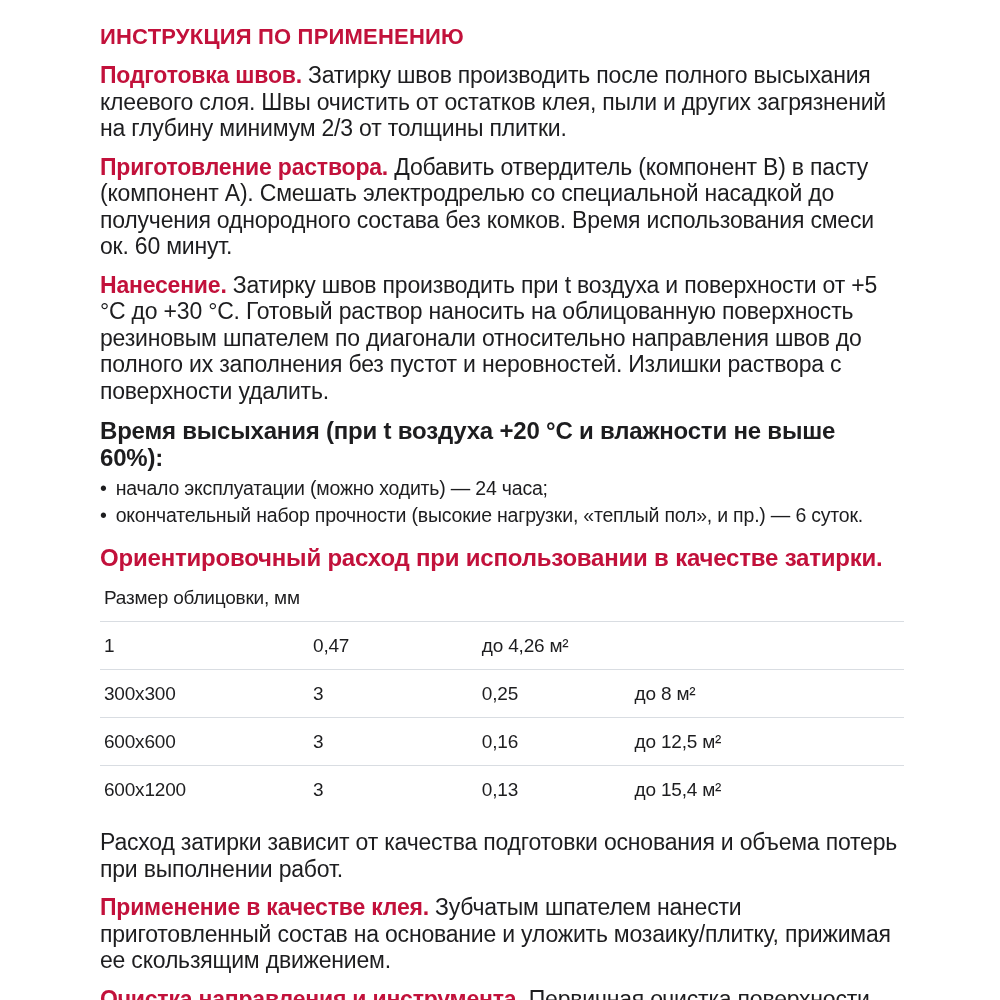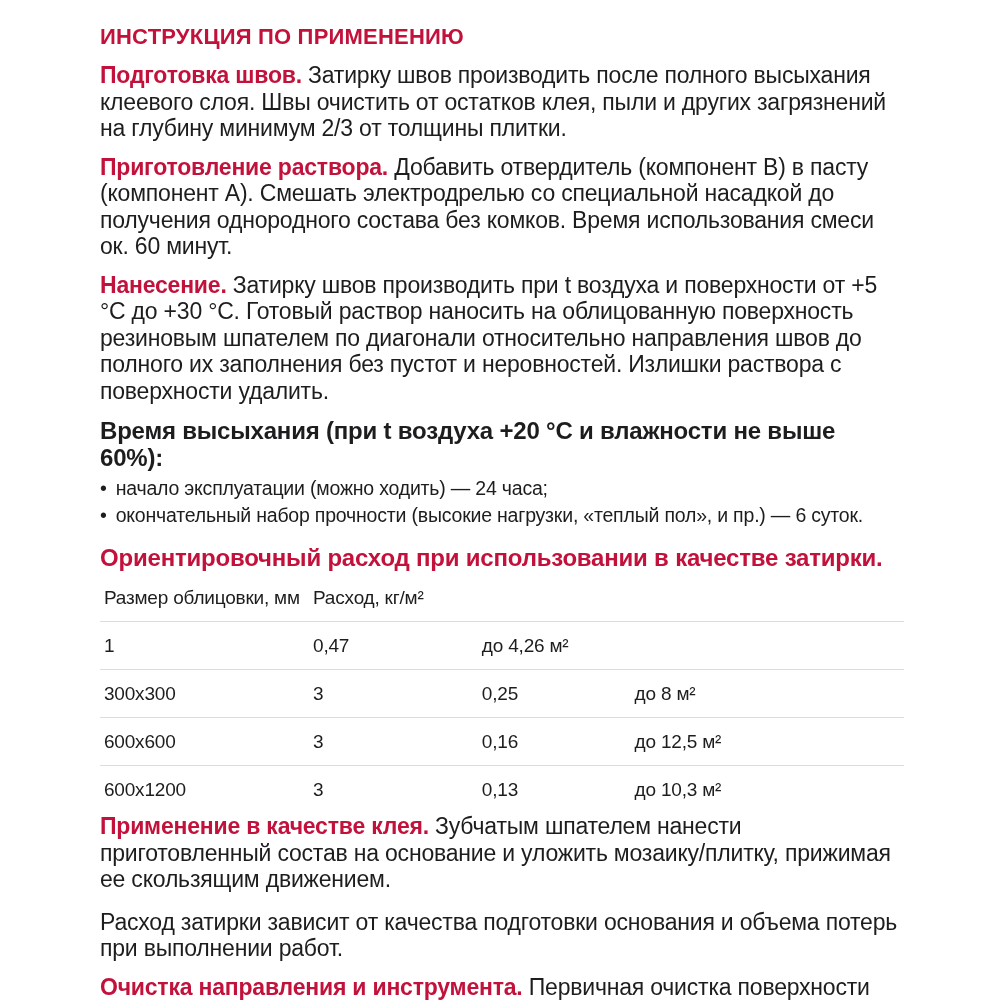--- a/index.html
+++ b/index.html
@@ -98,21 +98,20 @@
   <div class="bullet">
     <span class="marker">•</span>
     <span>окончательный набор прочности (высокие нагрузки, «теплый пол», и пр.) — 6 суток.</span>
   </div>
 
   <div class="red-head">Ориентировочный расход при использовании в качестве затирки.</div>
 
   <div class="table">
     <div class="tr thead">
       <div class="td">Размер облицовки, мм</div>
-      <div class="td">Расход, кг/м²</div>
     </div>
     <div class="tr">
       <div class="td">1</div>
       <div class="td">0,47</div>
       <div class="td">до 4,26 м²</div>
     </div>
     <div class="tr">
       <div class="td">300x300</div>
       <div class="td">3</div>
       <div class="td">0,25</div>
@@ -121,29 +120,29 @@
     <div class="tr">
       <div class="td">600x600</div>
       <div class="td">3</div>
       <div class="td">0,16</div>
       <div class="td">до 12,5 м²</div>
     </div>
     <div class="tr">
       <div class="td">600x1200</div>
       <div class="td">3</div>
       <div class="td">0,13</div>
-      <div class="td">до 10,3 м²</div>
+      <div class="td">до 15,4 м²</div>
     </div>
   </div>
+
+  <p class="body note">Расход затирки зависит от качества подготовки основания и объема потерь при выполнении работ.</p>
 
   <p class="body">
     <span class="lead">Применение в качестве клея.</span>
     <span>Зубчатым шпателем нанести приготовленный состав на основание и уложить мозаику/плитку, прижимая ее скользящим движением.</span>
   </p>
-
-  <p class="body note">Расход затирки зависит от качества подготовки основания и объема потерь при выполнении работ.</p>
 
   <p class="body">
     <span class="lead">Очистка направления и инструмента.</span>
     <span>Первичная очистка поверхности осуществляется пластиковым шпателем для эпоксидной затирки со сменным блоком, смоченным в холодной воде; финишная очистка и удаление остатков воды — с использованием целлюлозной губки. При необходимости следы затирки или разводы эпоксидной смолы можно удалить с поверхности плитки средствами для удаления остатков эпоксидных затирок (например, LITONET EVO — для пола, LITONET GEL EVO — для стен).</span>
   </p>
 
 </div>
 
 </body></html>

